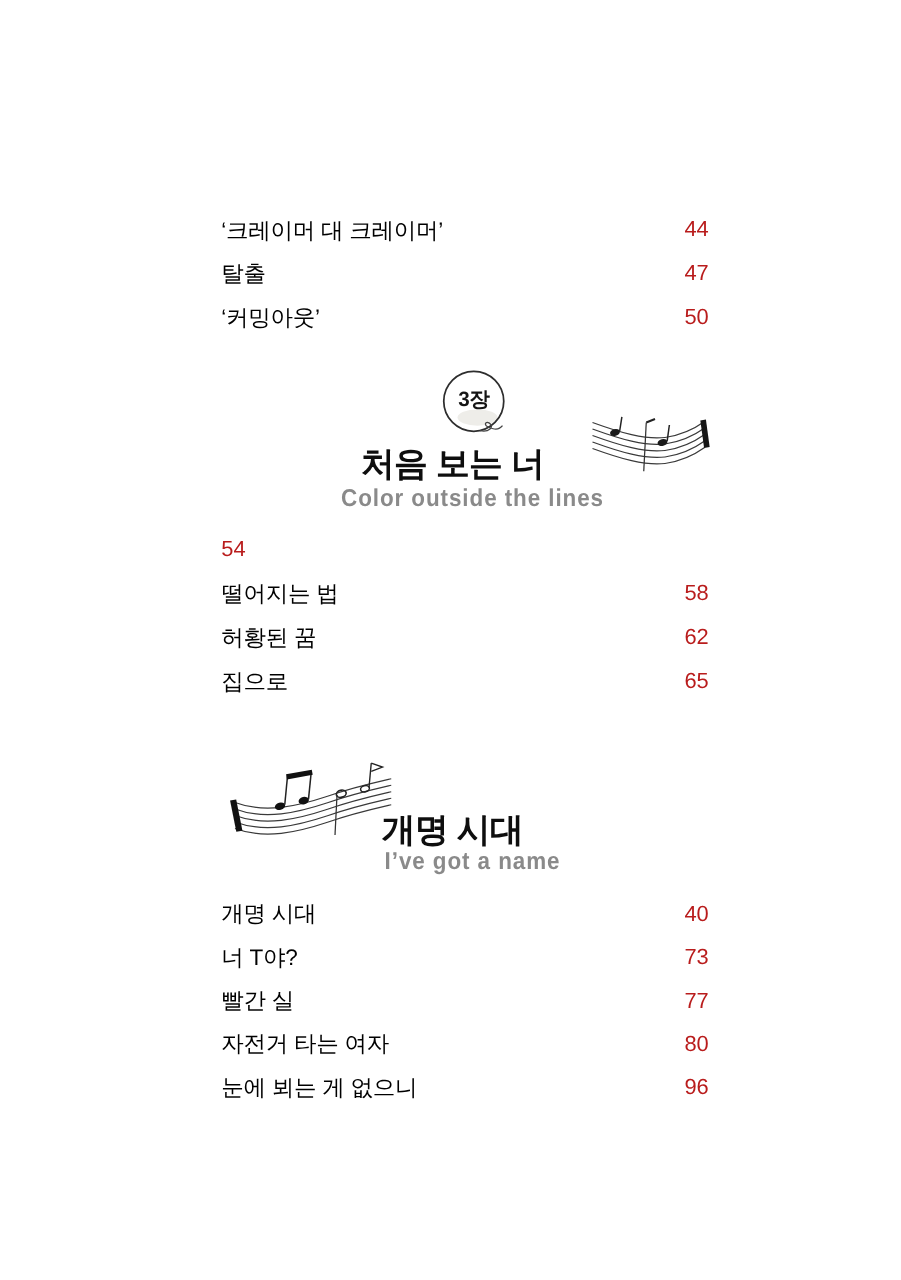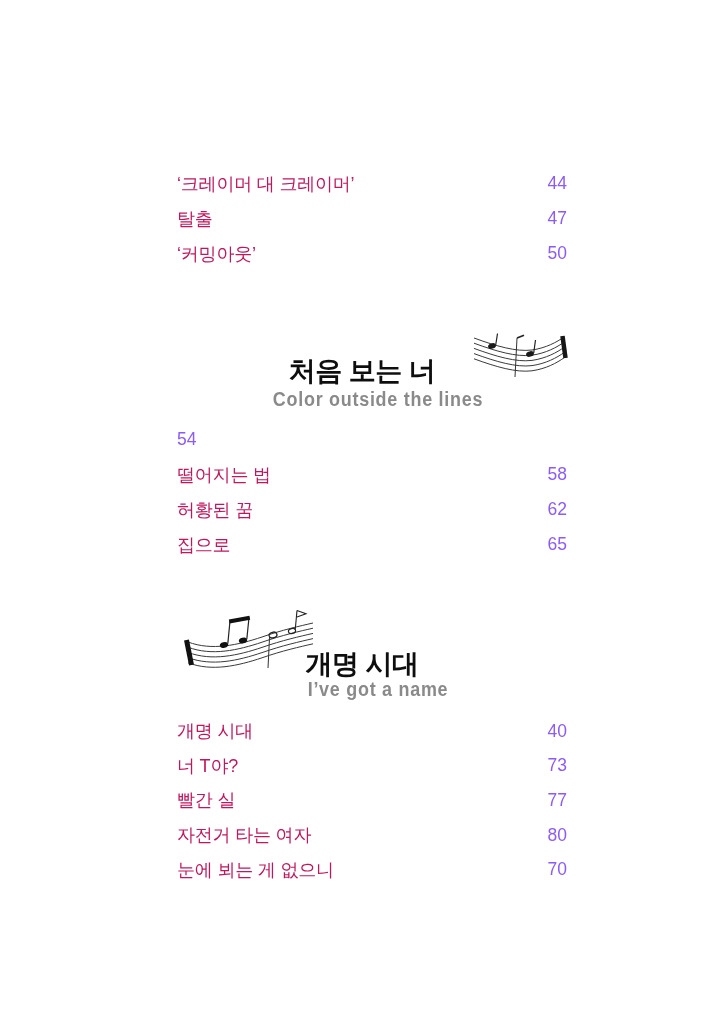--- a/index.html
+++ b/index.html
@@ -9,24 +9,24 @@
     -webkit-font-smoothing:antialiased;
   }
   .page{position:absolute;inset:0;background:#ffffff;}
 
   
   .toc-group{position:absolute;left:177px;width:390px;}
   .toc-row{
     height:35px;display:flex;justify-content:space-between;align-items:center;
   }
   .toc-title{
-    font-size:18px;color:#be185d;letter-spacing:-0.2px;white-space:nowrap;
+    font-size:18px;color:#000000;letter-spacing:-0.2px;white-space:nowrap;
   }
   .toc-page{
-    font-size:17.5px;color:#8b5cf6;
+    font-size:17.5px;color:#b91c1c;
   }
   .g1{top:166px;}
   .g2{top:422px;}
   .g3{top:714px;}
   .g3 .toc-row{height:34.6px;}
 
   
   .chapter-badge{position:absolute;width:58px;height:58px;}
   .badge-3{left:351px;top:294px;}
   .badge-4{left:347px;top:586px;}
@@ -73,20 +73,28 @@
     <div class="toc-row">
       <span class="toc-title">탈출</span>
       <span class="toc-page">47</span>
     </div>
     <div class="toc-row">
       <span class="toc-title">‘커밍아웃’</span>
       <span class="toc-page">50</span>
     </div>
   </section>
 
+  <div class="chapter-badge badge-3">
+    <svg viewBox="0 0 58 58">
+      <ellipse cx="31" cy="40" rx="16" ry="6.5" fill="#eeede9"></ellipse>
+      <circle cx="28" cy="27" r="24" fill="none" stroke="#2e2e2e" stroke-width="1.4"></circle>
+      <path d="M33,50.5 c7,1.5 12,-3 7.5,-6 c-3.5,-2 -6,2.5 3,4.5 c4,0.8 6,-0.5 7.5,-2.5" fill="none" stroke="#444" stroke-width="1"></path>
+    </svg>
+    <span class="badge-label">3장</span>
+  </div>
 
   <div class="music music-right">
     <svg viewBox="0 0 100 58">
       <g fill="none" stroke="#3a3a3a" stroke-width="1">
         <path d="M4,7 C26,15 46,21 62,19 C76,17 87,11 94,6"></path>
         <path d="M4,12.2 C26,20.2 46,26.2 62,24.2 C76,22.2 87,16.2 94,11.2"></path>
         <path d="M4,17.4 C26,25.4 46,31.4 62,29.4 C76,27.4 87,21.4 94,16.4"></path>
         <path d="M4,22.6 C26,30.6 46,36.6 62,34.6 C76,32.6 87,26.6 94,21.6"></path>
         <path d="M4,27.8 C26,35.8 46,41.8 62,39.8 C76,37.8 87,31.8 94,26.8"></path>
       </g>
@@ -160,17 +168,17 @@
     <div class="toc-row">
       <span class="toc-title">빨간 실</span>
       <span class="toc-page">77</span>
     </div>
     <div class="toc-row">
       <span class="toc-title">자전거 타는 여자</span>
       <span class="toc-page">80</span>
     </div>
     <div class="toc-row">
       <span class="toc-title">눈에 뵈는 게 없으니</span>
-      <span class="toc-page">70</span>
+      <span class="toc-page">96</span>
     </div>
   </section>
 
 </div>
 
 </body></html>

